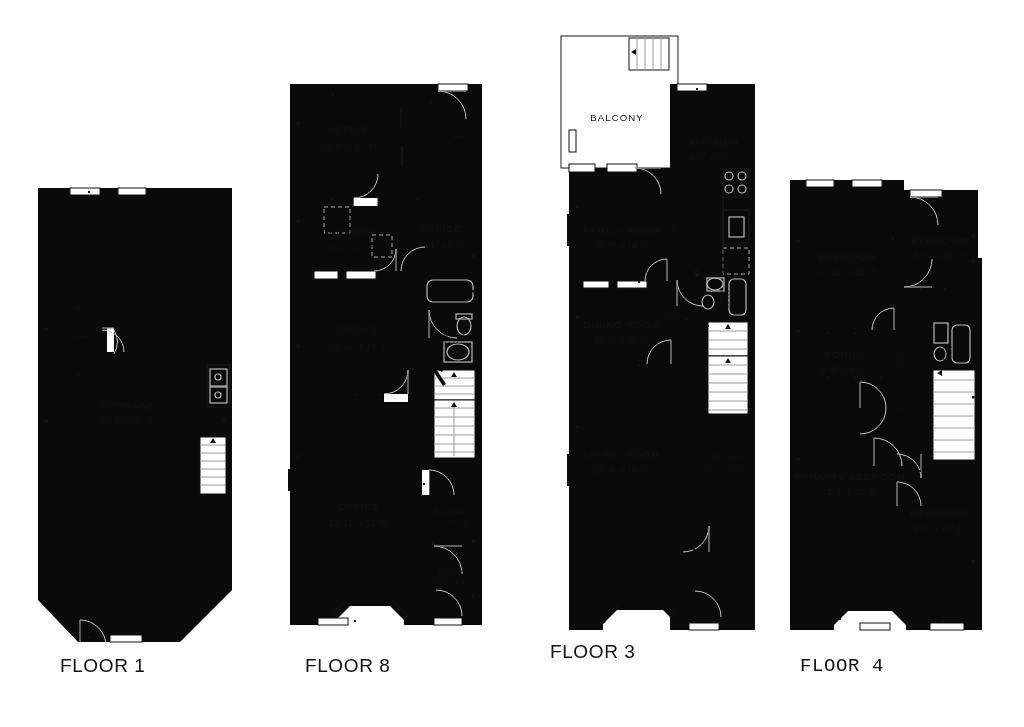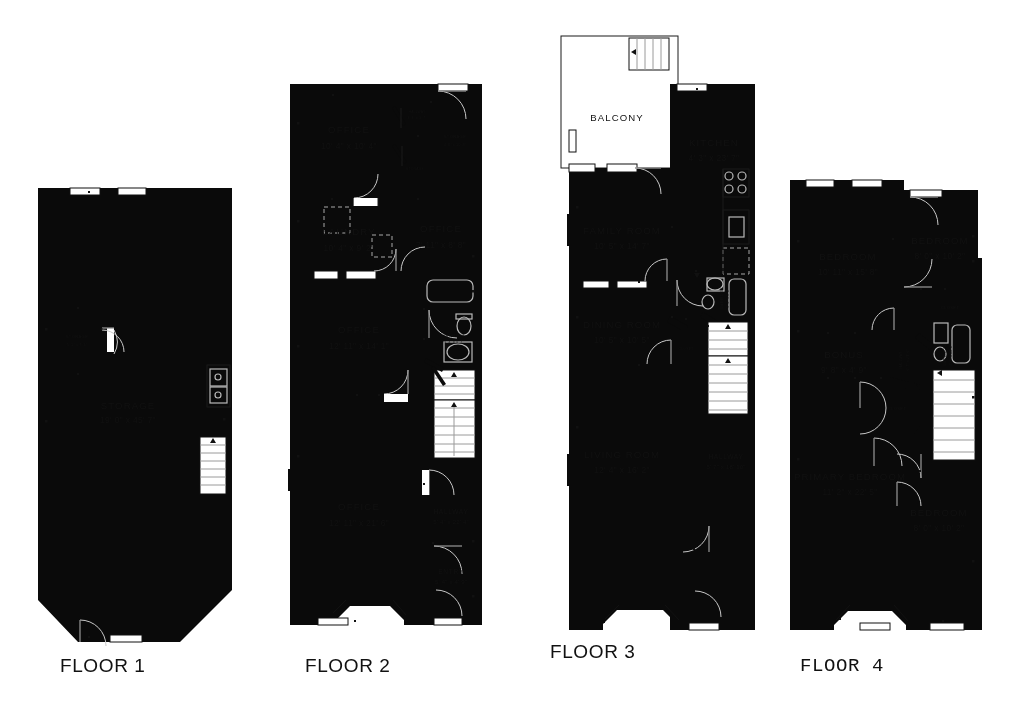--- a/index.html
+++ b/index.html
@@ -258,21 +258,21 @@
       <text class="rlbl rname" x="73" y="430">OFFICE</text>
       <text class="rlbl rdim" x="73" y="446">12' 11" x 21' 6"</text>
 
       <text class="rlbl rname-sm" x="165" y="434">HALLWAY</text>
       <text class="rlbl rdim-sm" x="165" y="444">5' 4" x 22' 4"</text>
 
       <text class="rlbl rname-sm" x="165" y="494">ENTRY</text>
       <text class="rlbl rdim-sm" x="165" y="504">5' 4" x 4' 9"</text>
     </svg>
   </div>
-  <div class="floor-label" style="left:305px;top:655px;width:170px;">FLOOR 2</div>
+  <div class="floor-label" style="left:305px;top:655px;width:170px;">FLOOR 8</div>
 
   <div class="floor" style="left:555px;top:26px;">
     <svg width="212" height="618" viewBox="0 0 212 618">
 
       <rect class="thinline" x="6" y="10" width="117" height="132"></rect>
 
       <rect class="stairbox" x="74" y="12" width="40" height="32"></rect>
       <line class="stair" x1="82" y1="12" x2="82" y2="44"></line>
       <line class="stair" x1="90" y1="12" x2="90" y2="44"></line>
       <line class="stair" x1="98" y1="12" x2="98" y2="44"></line>

